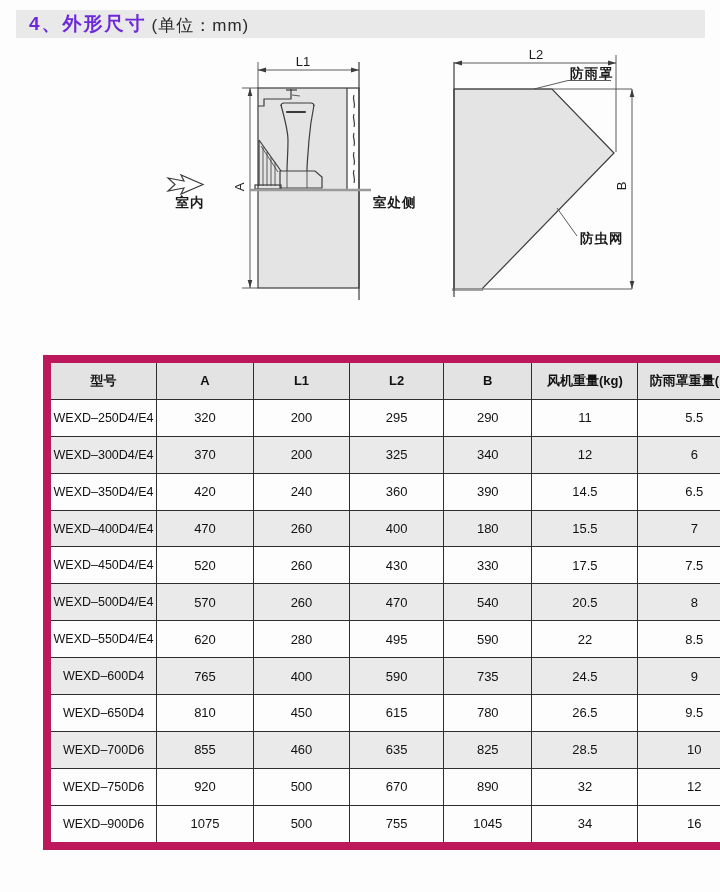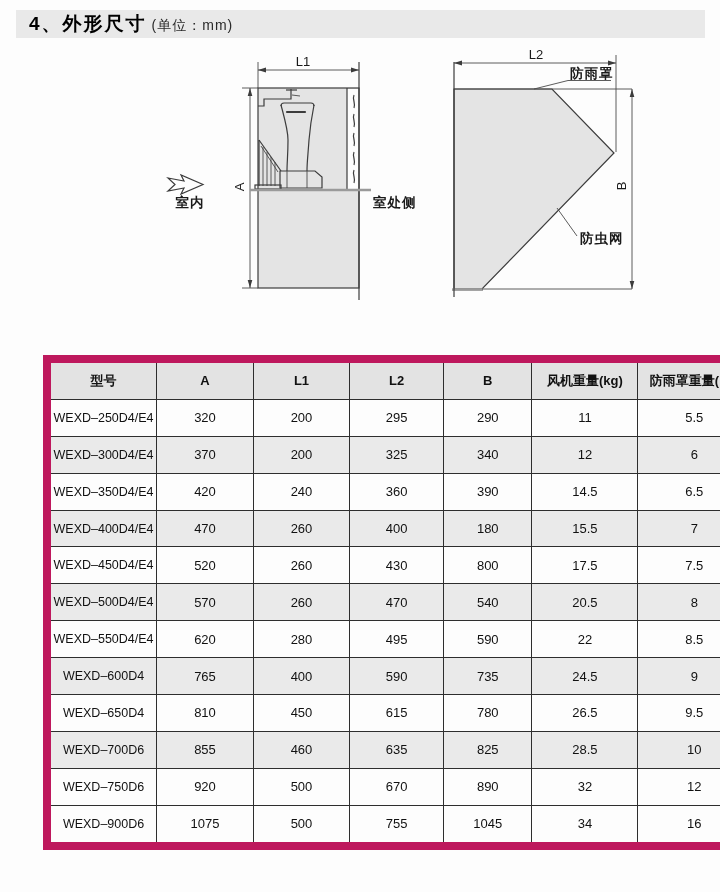--- a/index.html
+++ b/index.html
@@ -8,22 +8,22 @@
     font-family:"Liberation Sans","DejaVu Sans",sans-serif;color:#1a1a1a;
     -webkit-font-smoothing:antialiased;
   }
   .page{position:relative;width:720px;height:892px;}
 
   
   .title-bar{
     position:absolute;left:16px;top:10px;width:689px;height:28px;
     background:#e9e9e9;display:flex;align-items:center;
   }
-  .title-main{font-size:19px;font-weight:700;letter-spacing:2px;margin-left:13px;color:#000000;text-align:center;}
-  .title-unit{font-size:14px;margin-left:5px;margin-top:3px;letter-spacing:1px;color:#2a2a2a;}
+  .title-main{font-size:19px;font-weight:700;letter-spacing:2px;margin-left:13px;color:#6d28d9;text-align:center;}
+  .title-unit{font-size:17px;margin-left:5px;margin-top:3px;letter-spacing:1px;color:#2a2a2a;}
 
   
   .diagram-svg{position:absolute;left:0;top:40px;width:720px;height:300px;}
   .diagram-svg text{font-family:"Liberation Sans","DejaVu Sans",sans-serif;}
   .dline{stroke:#3c3c3c;stroke-width:1.2;fill:none;}
   .thin{stroke:#4a4a4a;stroke-width:0.9;fill:none;}
   .wall{stroke:#9a9a9a;stroke-width:2.6;fill:none;}
   .grayfill{fill:#e4e4e4;}
   .whitefill{fill:#fdfdfd;}
   .dimtxt{font-size:13px;fill:#1a1a1a;}
@@ -221,21 +221,21 @@
           <td>400</td>
           <td>180</td>
           <td>15.5</td>
           <td>7</td>
         </tr>
         <tr>
           <td class="model">WEXD–450D4/E4</td>
           <td>520</td>
           <td>260</td>
           <td>430</td>
-          <td>800</td>
+          <td>330</td>
           <td>17.5</td>
           <td>7.5</td>
         </tr>
         <tr class="alt">
           <td class="model">WEXD–500D4/E4</td>
           <td>570</td>
           <td>260</td>
           <td>470</td>
           <td>540</td>
           <td>20.5</td>

